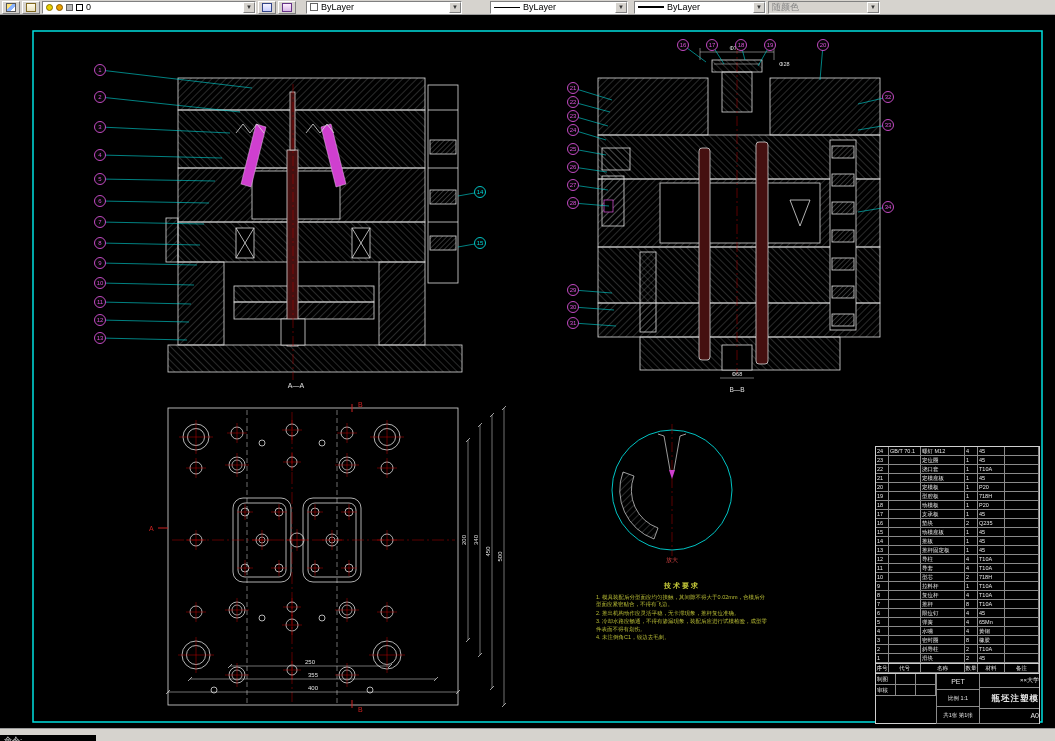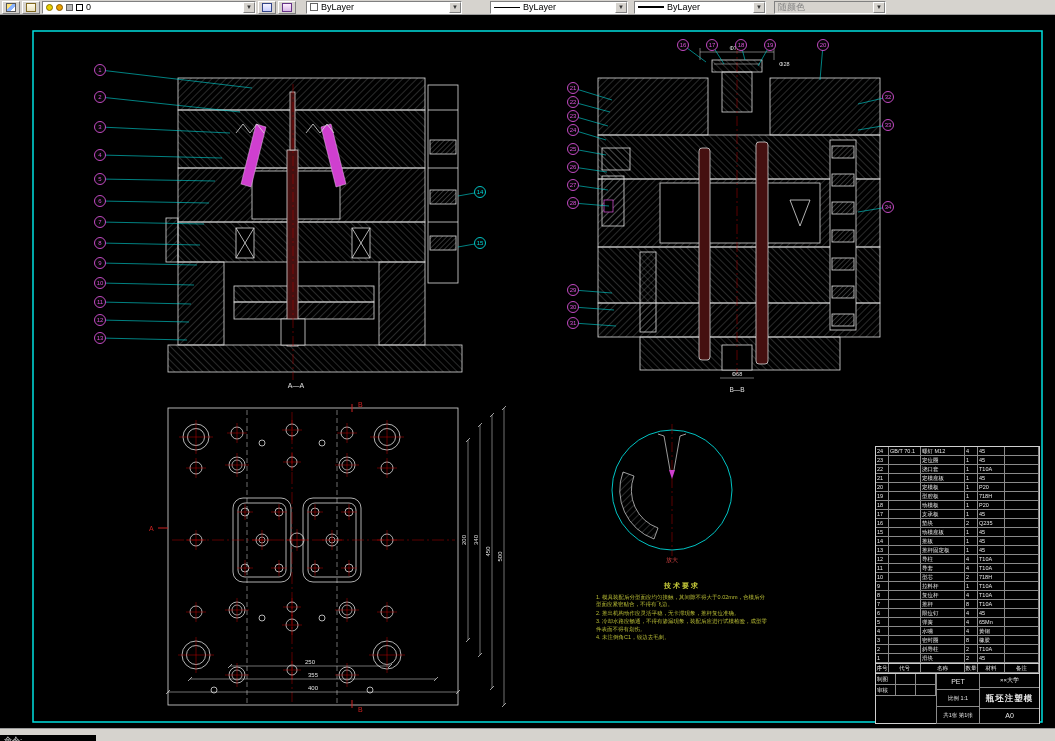--- a/index.html
+++ b/index.html
@@ -59,21 +59,21 @@
   .bom-header span{text-align:center;padding-left:0}
   .tblock{display:grid;grid-template-columns:60px 43px 1fr;height:50px;border-top:1px solid #cfcfcf}
   .tb-left .sign{display:grid;grid-template-columns:20px 1fr 1fr;height:11px;
     border-bottom:1px solid #8a8a8a;font-size:5.5px;line-height:10px}
   .tb-left .sign span{border-right:1px solid #8a8a8a;padding-left:1px}
   .tb-left .rest{height:26px}
   .tb-mid{border-left:1px solid #8a8a8a;display:flex;flex-direction:column;text-align:center}
   .tb-mid .cell{border-bottom:1px solid #8a8a8a;overflow:hidden}
   .cell.mat{height:16px;line-height:15px;font-size:7px}
   .cell.sc,.cell.sh{height:17px;line-height:16px;font-size:5.5px}
-  .tb-right{border-left:1px solid #8a8a8a;display:flex;flex-direction:column;text-align:center}
+  .tb-right{border-left:1px solid #8a8a8a;display:flex;flex-direction:column;text-align:right}
   .tb-right .cell{border-bottom:1px solid #8a8a8a;overflow:hidden}
   .cell.org{height:14px;line-height:13px;font-size:6px}
   .cell.ttl{height:21px;line-height:20px;font-size:8.5px;font-weight:bold;letter-spacing:1px}
   .cell.size{height:15px;line-height:14px;font-size:7px}
 </style>
 </head>
 <body>
 
 <div class="toolbar">
   <div class="tb-btn">
@@ -110,21 +110,21 @@
     <span class="ct">ByLayer</span>
     <span class="drop">▼</span>
   </div>
 
   <div class="combo" style="width:132px;margin-left:4px">
     <span class="linesample lw"></span>
     <span class="ct">ByLayer</span>
     <span class="drop">▼</span>
   </div>
 
-  <div class="combo disabled" style="width:112px;margin-left:6px">
+  <div class="combo disabled" style="width:112px;">
     <span class="ct">随颜色</span>
     <span class="drop">▼</span>
   </div>
 </div>
 
 <svg id="dwg" width="1055" height="741" viewBox="0 0 1055 741">
   <defs>
     <pattern id="h1" width="5" height="5" patternUnits="userSpaceOnUse" patternTransform="rotate(45)">
       <line x1="0" y1="0" x2="0" y2="5" stroke="#a8adad" stroke-width="0.5"></line>
     </pattern>

